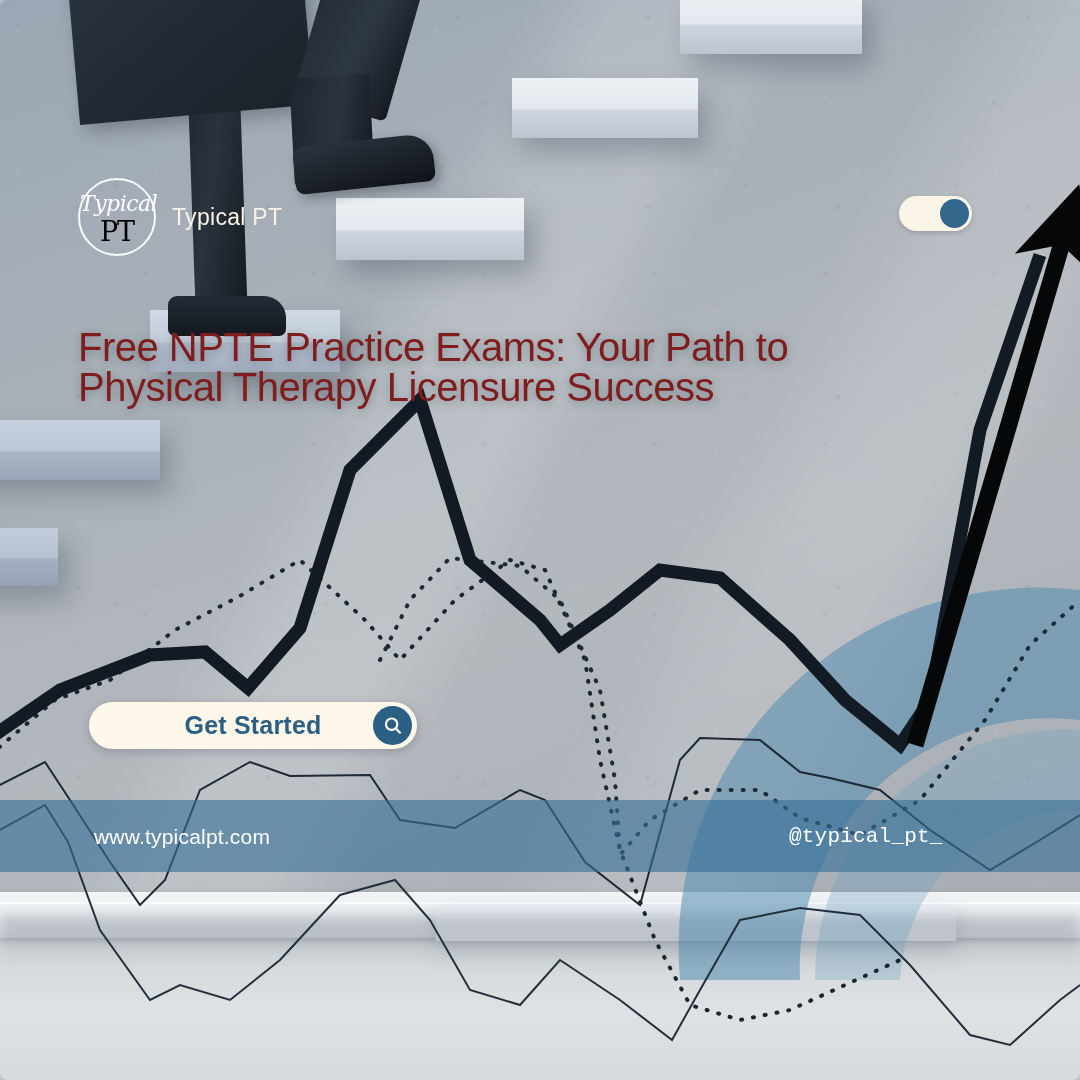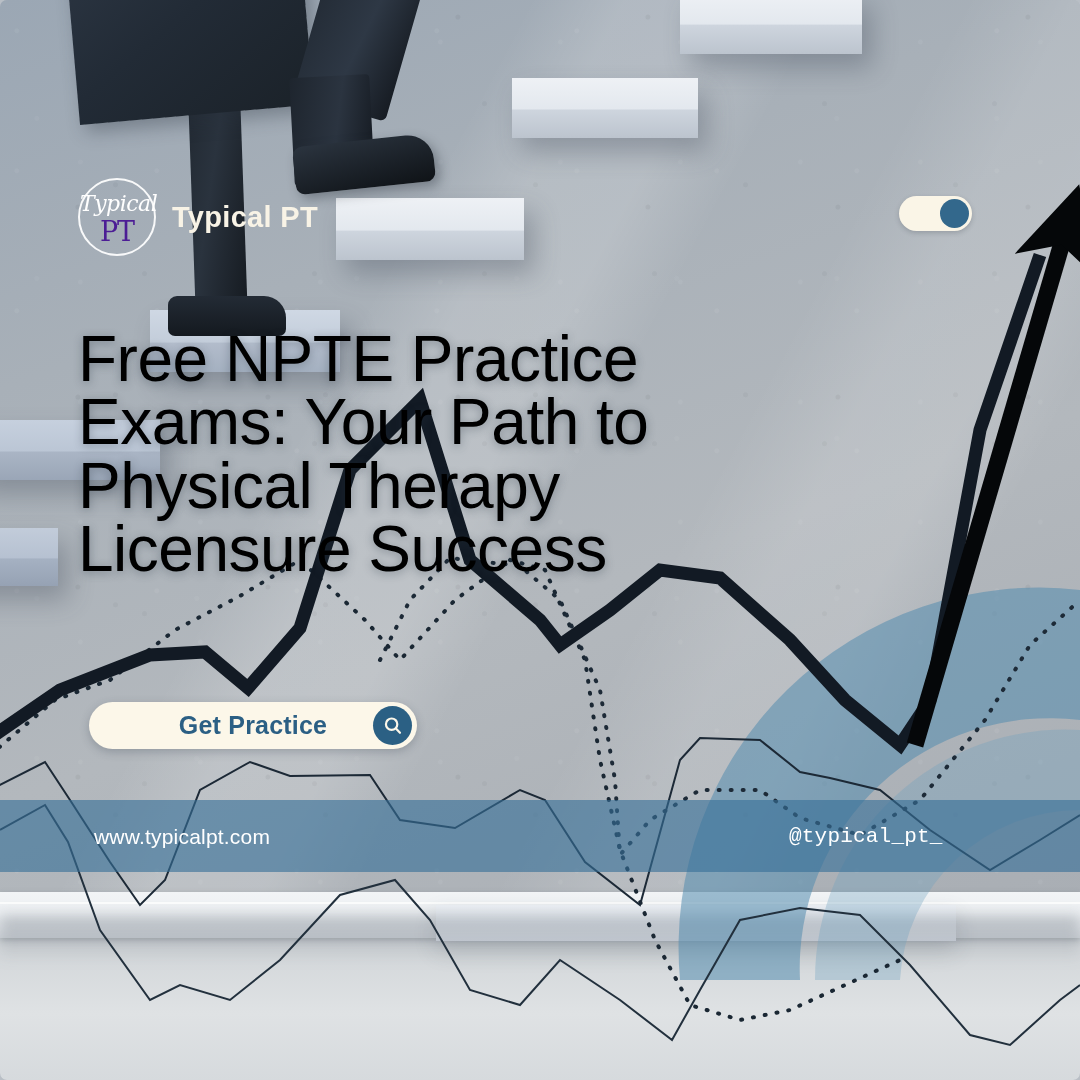--- a/index.html
+++ b/index.html
@@ -179,27 +179,27 @@
     font-size: 22px;
     color: #ffffff;
     letter-spacing: -0.5px;
     line-height: 1;
   }
   .logo-pt {
     position: absolute; left: 0; right: 0; top: 38px;
     text-align: center;
     font-family: "DejaVu Serif", serif;
     font-size: 27px;
-    color: #4c1d95;
+    color: #000000;
     letter-spacing: -1px;
     line-height: 1;
   }
   .logo-text {
-    font-size: 29px;
-    font-weight: 700;
+    font-size: 23px;
+    font-weight: 400;
     color: #F8F3E6;
     letter-spacing: 0.3px;
     text-align: right;
   }
 
   
   .toggle {
     position: absolute;
     left: 899px; top: 196px;
     width: 73px; height: 35px;
@@ -213,25 +213,25 @@
     width: 29px; height: 29px;
     background: #33688C;
     border-radius: 50%;
   }
 
   
   .headline {
     position: absolute;
     left: 78px; top: 328px;
     width: 760px;
-    font-size: 64px;
+    font-size: 40px;
     line-height: 0.99;
     font-weight: 400;
     letter-spacing: -0.5px;
-    color: #000000;
+    color: #7f1d1d;
     text-shadow: 0 2px 10px rgba(40,52,66,0.38);
   }
 
   
   .cta {
     position: absolute;
     left: 89px; top: 702px;
     width: 328px; height: 47px;
     background: #FCF7E9;
     border-radius: 26px;
@@ -338,21 +338,21 @@
     <div class="logo-text">Typical PT</div>
   </div>
 
   <div class="toggle">
     <div class="toggle-knob"></div>
   </div>
 
   <h1 class="headline">Free NPTE Practice Exams: Your Path to Physical Therapy Licensure Success</h1>
 
   <div class="cta">
-    <span class="cta-label">Get Practice</span>
+    <span class="cta-label">Get Started</span>
     <span class="cta-search">
       <svg width="22" height="22" viewBox="0 0 24 24" fill="none" stroke="#FCF7E9" stroke-width="2.4" stroke-linecap="round">
         <circle cx="10.5" cy="10" r="6.2"></circle>
         <line x1="15.2" y1="14.8" x2="19.6" y2="19.4"></line>
       </svg>
     </span>
   </div>
 
   <div class="footer-url">www.typicalpt.com</div>
   <div class="footer-handle">@typical_pt_</div>

